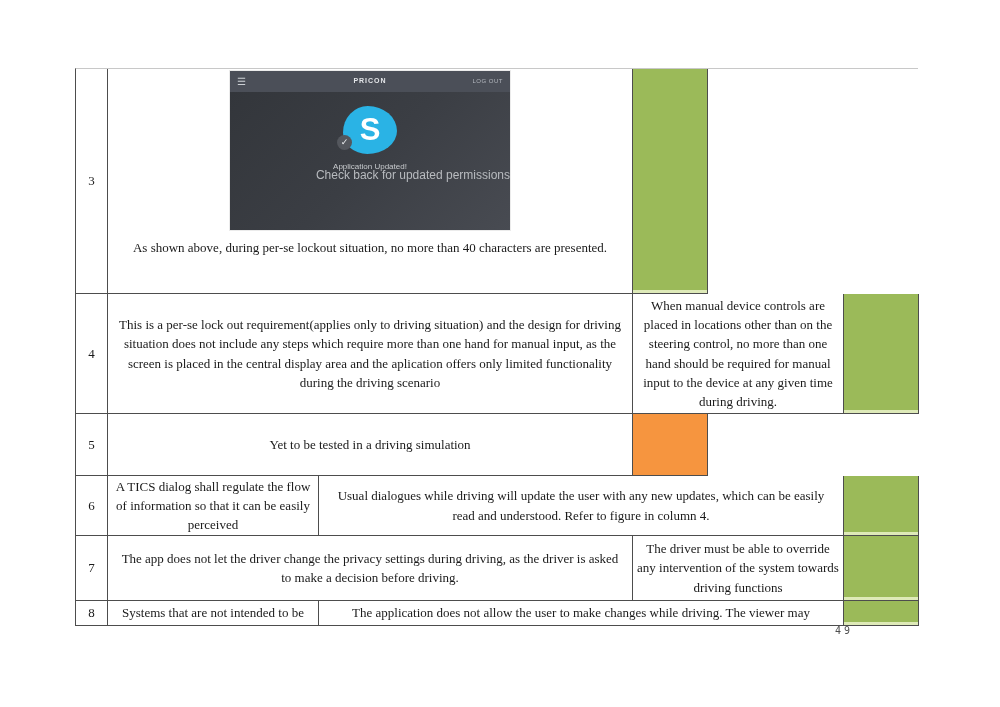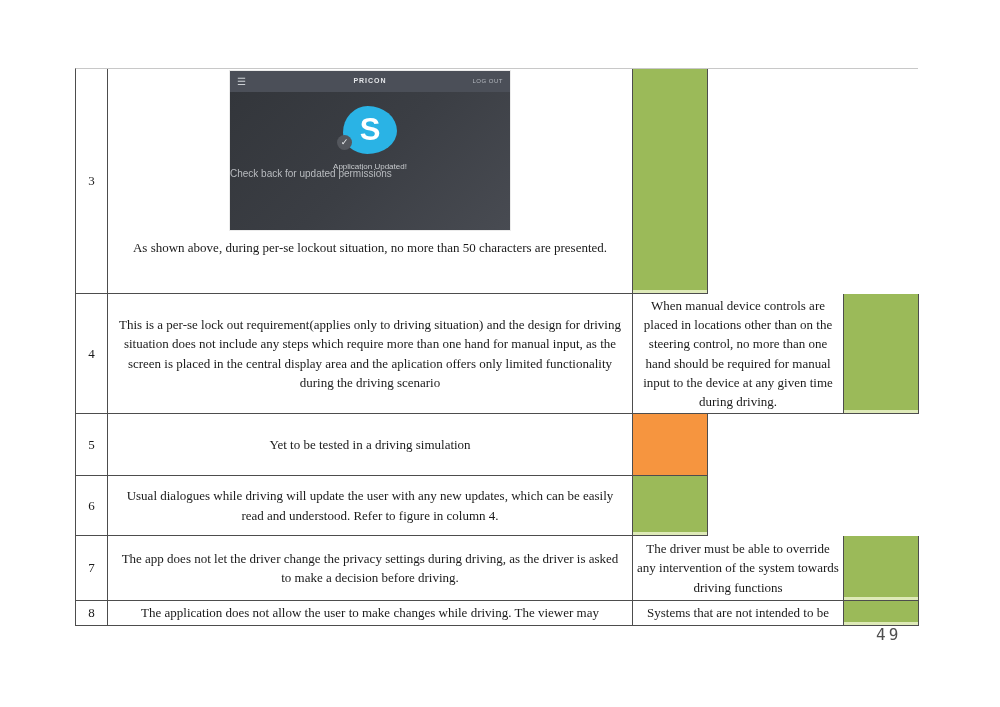--- a/index.html
+++ b/index.html
@@ -81,29 +81,29 @@
     position:absolute; left:calc(50% - 33px); top:43px;
     width:15px; height:15px; border-radius:50%;
     background:#54575d;
     color:#eef0f2; font-size:9px; line-height:15px; text-align:center;
   }
   .app-msg1 {
     position:absolute; top:69px; left:0; right:0; text-align:center;
     color:#c7cacd; font-size:8px;
   }
   .app-msg2 {
-    position:absolute; top:75px; left:0; right:0; text-align:left;
-    color:#b8bbbf; font-size:10px;
+    position:absolute; top:75px; left:0; right:0; text-align:right;
+    color:#b8bbbf; font-size:12px;
   }
   .fig-caption { margin-top:8px; width:100%; }
 
   .page-number {
-    position:absolute; left:876px; top:625px;
+    position:absolute; left:835px; top:625px;
     font-family:"DejaVu Sans Mono", monospace;
-    font-size:16px; color:#4f4f4f; letter-spacing:3px;
+    font-size:10px; color:#4f4f4f; letter-spacing:3px;
   }
 </style>
 </head>
 <body>
 
 <div class="page">
   <div class="doc-table">
 
     <div class="t-row r3">
       <div class="cell c-num">3</div>
@@ -116,54 +116,55 @@
           </div>
           <div class="shot-body">
             <div class="skype-logo">
               <span class="skype-s">S</span>
             </div>
             <div class="check-badge">✓</div>
             <div class="app-msg1">Application Updated!</div>
             <div class="app-msg2">Check back for updated permissions</div>
           </div>
         </div>
-        <div class="fig-caption">As shown above, during per-se lockout situation, no more than 50 characters are presented.</div>
+        <div class="fig-caption">As shown above, during per-se lockout situation, no more than 40 characters are presented.</div>
       </div>
       <div class="cell c-stat stat-green-strip" style="background-color: rgb(155, 186, 89);"></div>
     </div>
 
     <div class="t-row r4">
       <div class="cell c-num">4</div>
       <div class="cell c-com">This is a per-se lock out requirement(applies only to driving situation) and the design for driving situation does not include any steps which require more than one hand for manual input, as the screen is placed in the central display area and the aplication offers only limited functionality during the driving scenario</div>
       <div class="cell c-req">When manual device controls are placed in locations other than on the steering control, no more than one hand should be required for manual input to the device at any given time during driving.</div>
       <div class="cell c-stat stat-green-strip" style="background-color: rgb(155, 186, 89);"></div>
     </div>
 
     <div class="t-row r5">
       <div class="cell c-num">5</div>
       <div class="cell c-com">Yet to be tested in a driving simulation</div>
       <div class="cell c-stat" style="background-color: rgb(246, 149, 63);"></div>
     </div>
 
     <div class="t-row r6">
       <div class="cell c-num">6</div>
+      <div class="cell c-req">A TICS dialog shall regulate the flow of information so that it can be easily perceived</div>
       <div class="cell c-com">Usual dialogues while driving will update the user with any new updates, which can be easily read and understood. Refer to figure in column 4.</div>
       <div class="cell c-stat stat-green-strip" style="background-color: rgb(155, 186, 89);"></div>
     </div>
 
     <div class="t-row r7">
       <div class="cell c-num">7</div>
       <div class="cell c-com">The app does not let the driver change the privacy settings during driving, as the driver is asked to make a decision before driving.</div>
       <div class="cell c-req">The driver must be able to override any intervention of the system towards driving functions</div>
       <div class="cell c-stat stat-green-strip" style="background-color: rgb(155, 186, 89);"></div>
     </div>
 
     <div class="t-row r8">
       <div class="cell c-num">8</div>
+      <div class="cell c-req">Systems that are not intended to be</div>
       <div class="cell c-com">The application does not allow the user to make changes while driving. The viewer may</div>
-      <div class="cell c-req">Systems that are not intended to be</div>
       <div class="cell c-stat stat-green-strip" style="background-color: rgb(155, 186, 89);"></div>
     </div>
 
   </div>
 
   <div class="page-number">49</div>
 </div>
 
 </body></html>

